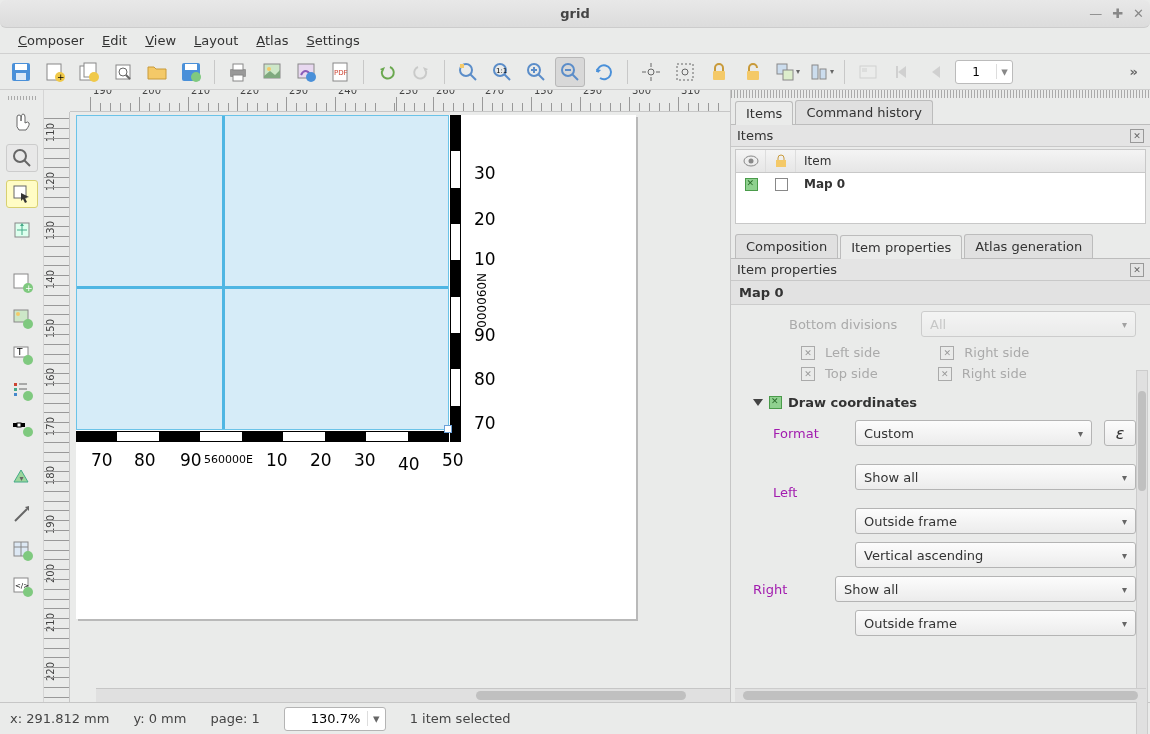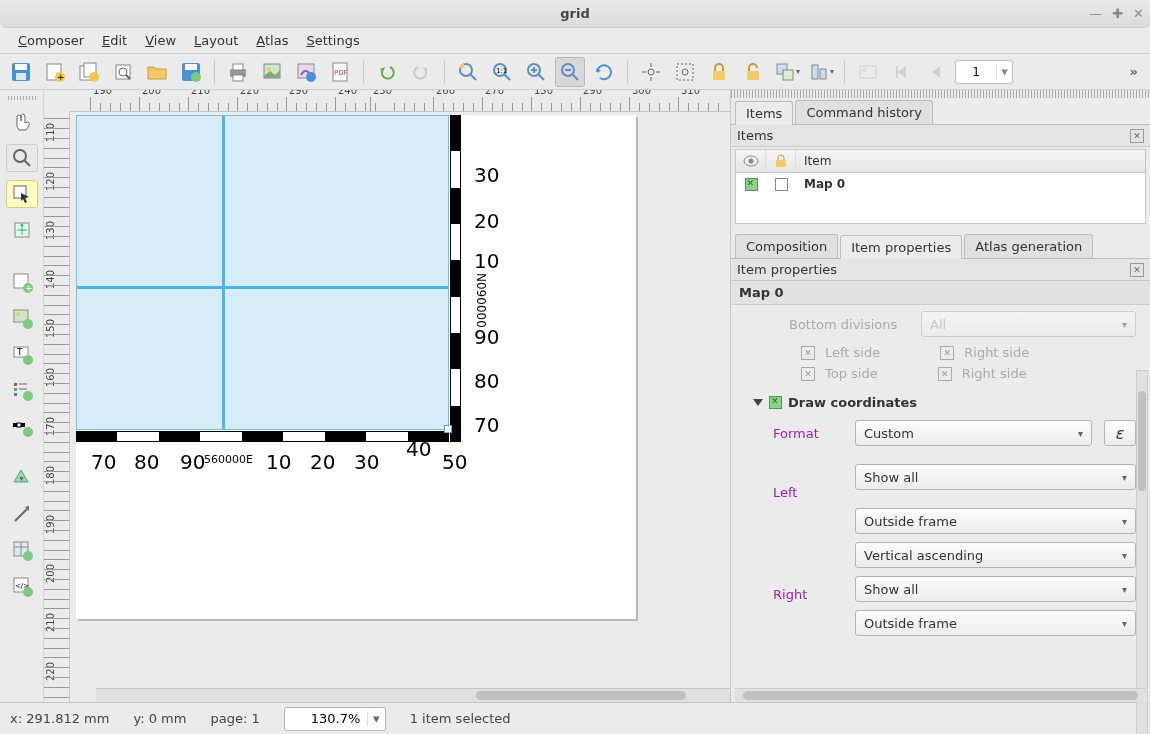--- a/index.html
+++ b/index.html
@@ -52,21 +52,21 @@
 .map-inner { position:absolute; top:0; left:0; right:12px; bottom:12px; background:#d6ecf8; border:1px solid #6bc3e8;}
 .grid-v { position:absolute; top:0; bottom:0; width:3px; background:#4fb6e3; left:145px;}
 .grid-h { position:absolute; left:0; right:0; height:3px; background:#4fb6e3; top:170px;}
 .frame-border-b { position:absolute; left:0; bottom:0; height:11px; width:373px; display:flex;}
 .frame-border-b .seg { flex:1; background:#000;}
 .frame-border-b .seg.w { background:#fff; border-top:1px solid #000; border-bottom:1px solid #000;}
 .frame-border-r { position:absolute; right:0; top:0; width:11px; height:327px; display:flex; flex-direction:column;}
 .frame-border-r .seg { flex:1; background:#000;}
 .frame-border-r .seg.w { background:#fff; border-left:1px solid #000; border-right:1px solid #000;}
 .handle { position:absolute; width:8px; height:8px; background:#fff; border:1px solid #6aa0d8;}
-.coord-label { position:absolute; font-size:20px; color:#000; }
+.coord-label { position:absolute; font-size:17px; color:#000; }
 
 
 .h-scroll { position:absolute; left:26px; right:0; bottom:0; height:14px; background:#e0e0e0; border-top:1px solid #c6c6c6;}
 .h-scroll .thumb { position:absolute; left:380px; width:210px; top:2px; bottom:2px; background:#c0c0c0; border-radius:6px;}
 
 
 .right-panel { width:420px; border-left:1px solid #c6c6c6; background:#eaebea; display:flex; flex-direction:column; position:relative;}
 .panel-dots { height:8px; background:repeating-linear-gradient(90deg,#aaa 0,#aaa 1px,transparent 1px,transparent 3px); margin:0 0 0 0;}
 .tabset { display:flex; gap:2px; padding: 2px 4px 0; border-bottom:1px solid #bcbcbc;}
 .tab { padding: 4px 10px; background:#e0e0e0; border:1px solid #bcbcbc; border-bottom:none; border-radius:3px 3px 0 0; font-size:13px;}
@@ -452,21 +452,21 @@
         <div class="tick" style="left: 236px;"></div>
         <div class="tick" style="left: 246px;"></div>
         <div class="tick" style="left: 256px;"></div>
         <div class="tick major" style="left: 265px;">
           <span>240</span>
         </div>
         <div class="tick" style="left: 275px;"></div>
         <div class="tick" style="left: 285px;"></div>
         <div class="tick" style="left: 295px;"></div>
         <div class="tick" style="left: 305px;"></div>
-        <div class="tick major" style="left: 300px;">
+        <div class="tick major" style="left: 326px;">
           <span>250</span>
         </div>
         <div class="tick" style="left: 324px;"></div>
         <div class="tick" style="left: 334px;"></div>
         <div class="tick" style="left: 344px;"></div>
         <div class="tick" style="left: 354px;"></div>
         <div class="tick major" style="left: 363px;">
           <span>260</span>
         </div>
         <div class="tick" style="left: 373px;"></div>
@@ -636,21 +636,21 @@
           <div class="coord-label" style="left:398px;top:254px;">80</div>
           <div class="coord-label" style="left:398px;top:298px;">70</div>
 
           <div class="coord-label" style="top:335px;left:15px;">70</div>
           <div class="coord-label" style="top:335px;left:58px;">80</div>
           <div class="coord-label" style="top:335px;left:104px;">90</div>
           <div class="coord-label" style="top:338px;left:128px;font-size:11px;">560000E</div>
           <div class="coord-label" style="top:335px;left:190px;">10</div>
           <div class="coord-label" style="top:335px;left:234px;">20</div>
           <div class="coord-label" style="top:335px;left:278px;">30</div>
-          <div class="coord-label" style="top:322px;left:322px;margin-left:8px;">40</div>
+          <div class="coord-label" style="top:339px;left:322px;">40</div>
           <div class="coord-label" style="top:335px;left:366px;">50</div>
         </div>
         <div class="h-scroll">
             <div class="thumb"></div>
           </div>
       </div>
     </div>
   </div>
 
   <div class="right-panel">
@@ -758,21 +758,21 @@
             <span>Outside frame</span>
           </div>
       </div>
       <div class="prop-row" style="margin-left:20px;">
         <span class="lbl" style="width:70px;"></span>
         <div class="combo">
             <span>Vertical ascending</span>
           </div>
       </div>
 
-      <div class="prop-row" style="margin-left:20px;align-items:flex-end;">
+      <div class="prop-row" style="">
         <span class="lbl" style="width:70px;">Right</span>
         <div class="combo">
             <span>Show all</span>
           </div>
       </div>
       <div class="prop-row" style="margin-left:20px;">
         <span class="lbl" style="width:70px;"></span>
         <div class="combo">
             <span>Outside frame</span>
           </div>

